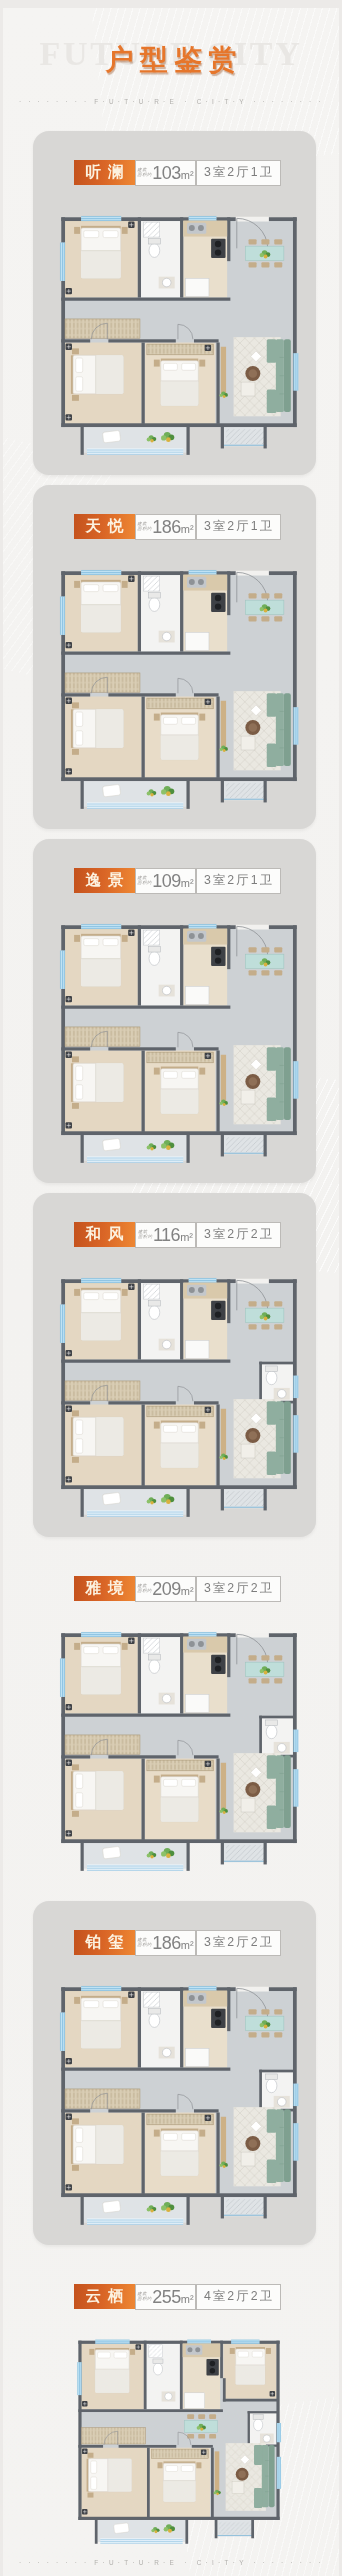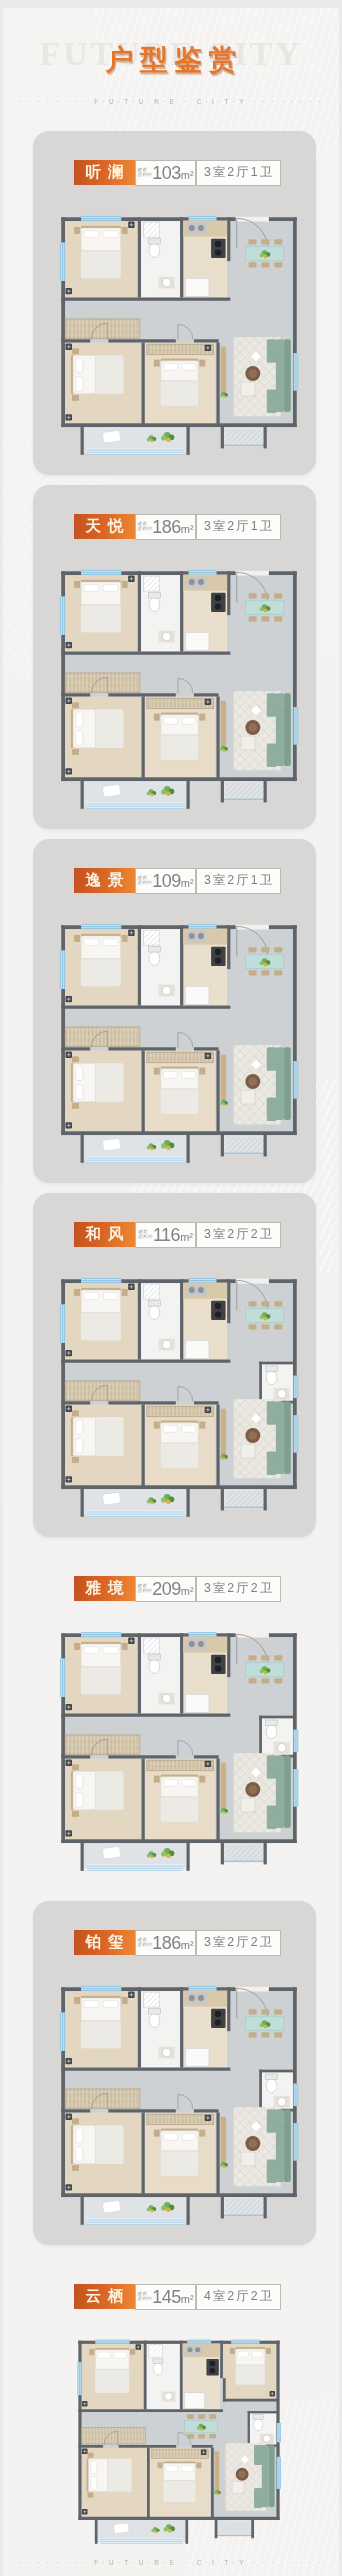--- a/index.html
+++ b/index.html
@@ -1242,21 +1242,21 @@
 
       <div class="card-head">
         <div class="name-tag">
           <span class="name">云栖</span>
         </div>
         <div class="area-box">
           <span class="prefix">
               <i>建筑</i>
               <i>面积约</i>
             </span>
-          <span class="num">145</span>
+          <span class="num">255</span>
           <span class="unit">m²</span>
         </div>
         <div class="config-box">
           <span class="config">4室2厅2卫</span>
         </div>
       </div>
       <div class="plan-wrap">
           <svg xmlns="http://www.w3.org/2000/svg" viewBox="0 0 456 470" preserveAspectRatio="xMidYMin meet">
             <defs>
     <pattern id="hx6" width="7" height="12" patternUnits="userSpaceOnUse">

